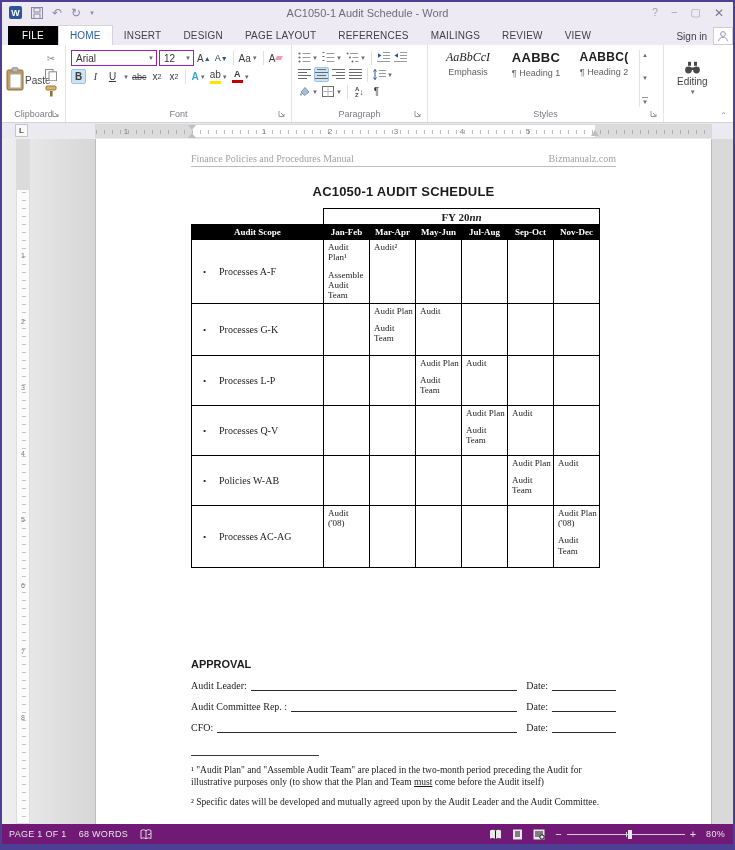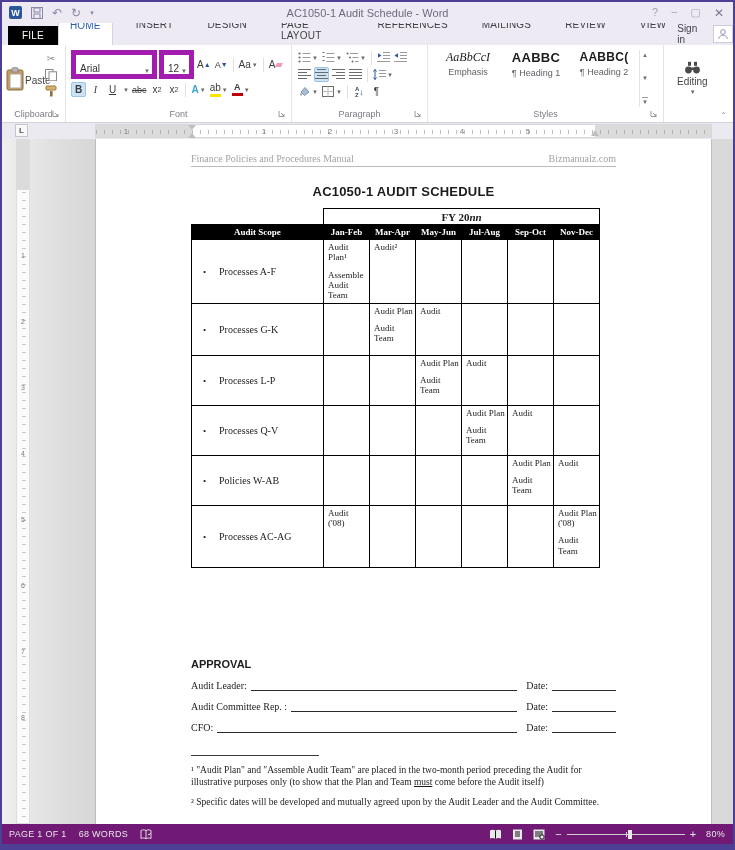--- a/index.html
+++ b/index.html
@@ -38,21 +38,21 @@
 
   
   .paste-btn { width:34px; display:flex; flex-direction:row; align-items:center; padding-top:3px; cursor:pointer; }
   .paste-label { font-size:10px; color:#444; margin-top:3px; }
   .clip-col { display:flex; flex-direction:column; gap:3px; padding:4px 2px 0 4px; }
   .small-ic { width:16px; height:13px; display:flex; align-items:center; justify-content:center; font-size:10px; color:#8a8a8a; cursor:pointer; }
 
   
   .font-grid { display:flex; flex-direction:column; gap:3px; padding:2px 2px 0; }
   .font-row { display:flex; align-items:center; gap:2px; }
-  .combo { background:#fff; border:5px solid #a21caf; font-size:10px; color:#333; height:29px; display:flex; align-items:flex-end; padding:0 2px 0 4px; cursor:pointer; }
+  .combo { background:#fff; border:1px solid #a21caf; font-size:10px; color:#333; height:16px; display:flex; align-items:center; padding:0 2px 0 4px; cursor:pointer; }
   .combo .caret { margin-left:auto; }
   .fmt { min-width:15px; height:15px; font-size:10px; color:#3c3c3c; }
   .fmt.active { background:#cbe3f5; border-color:#9bc4e8; }
   .vline { width:1px; height:14px; background:#e0e0e0; margin:0 2px; }
   sub,sup { font-size:7px; }
   .ultext { text-decoration:underline; }
   .strk { text-decoration:line-through; }
   .color-ic { display:flex; flex-direction:column; align-items:center; line-height:1; }
   .color-ic .bar { width:11px; height:3px; margin-top:1px; }
 
@@ -163,21 +163,21 @@
     <div class="win-controls">
       <span>?</span>
       <span>−</span>
       <span>▢</span>
       <span class="close">✕</span>
     </div>
   </div>
 
   <div class="tabbar">
     <div class="tab file">FILE</div>
-    <div id="tab-strip" style="display:flex;gap:12px;">
+    <div id="tab-strip" style="display:flex;align-items:flex-end;">
         <div class="tab active">HOME</div>
         <div class="tab">INSERT</div>
         <div class="tab">DESIGN</div>
         <div class="tab">PAGE LAYOUT</div>
         <div class="tab">REFERENCES</div>
         <div class="tab">MAILINGS</div>
         <div class="tab">REVIEW</div>
         <div class="tab">VIEW</div>
       </div>
     <div class="signin-zone">

